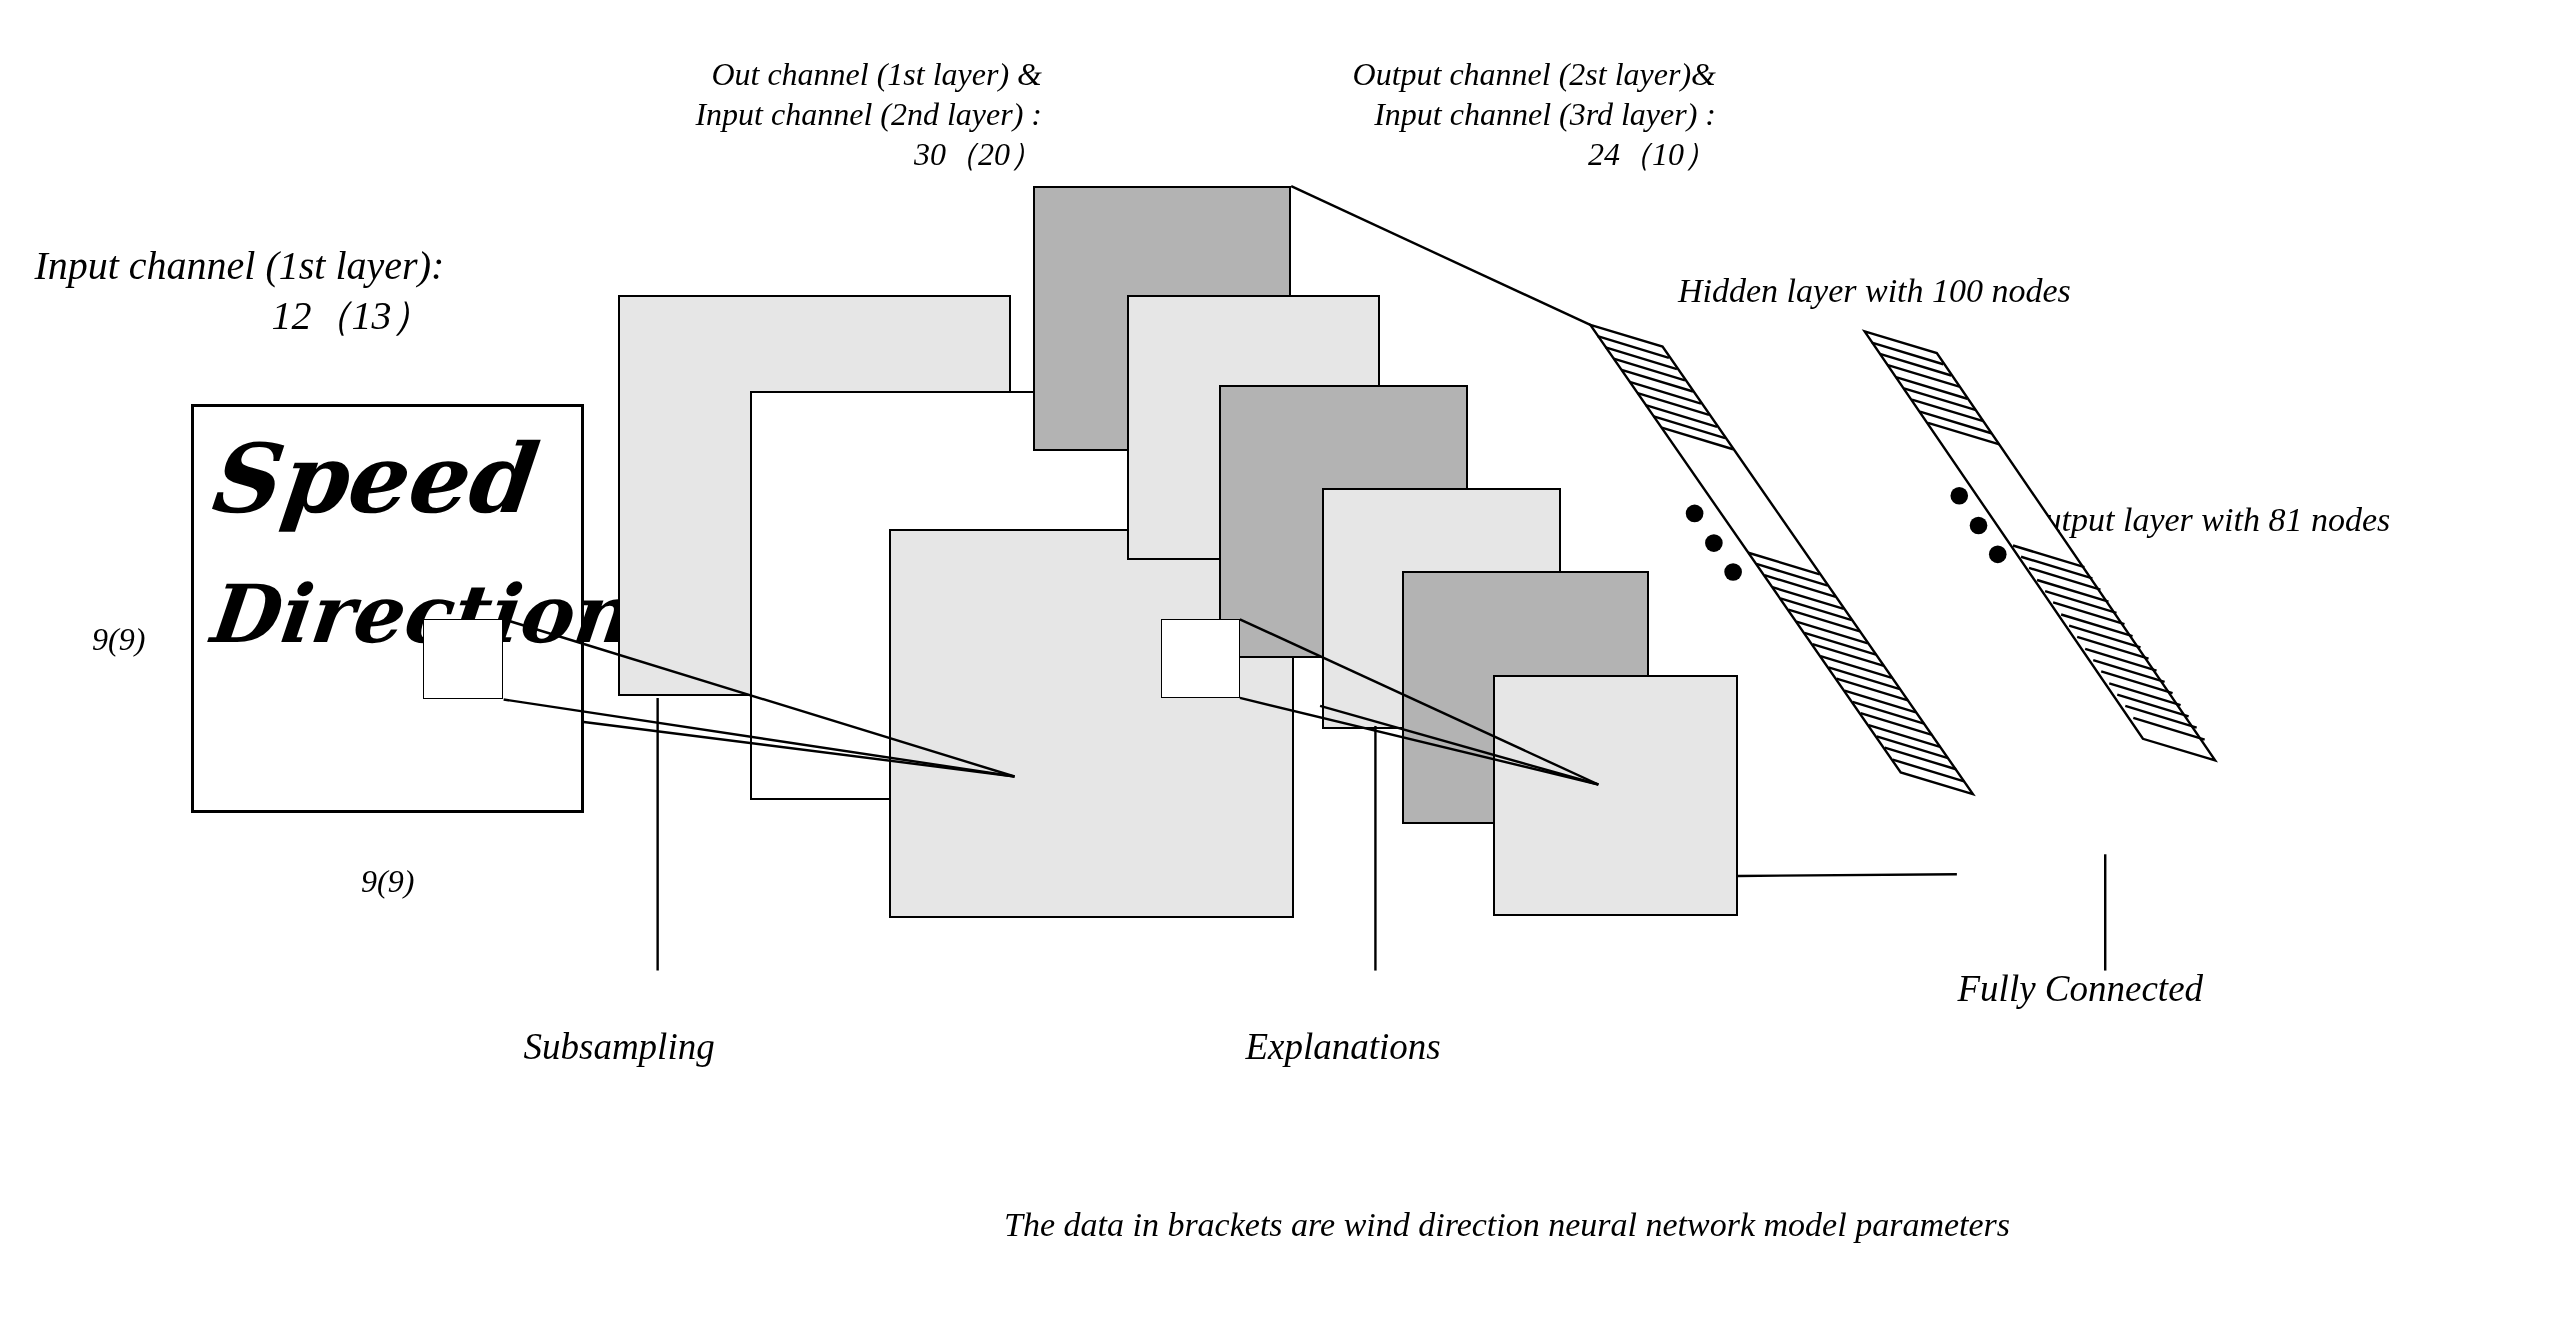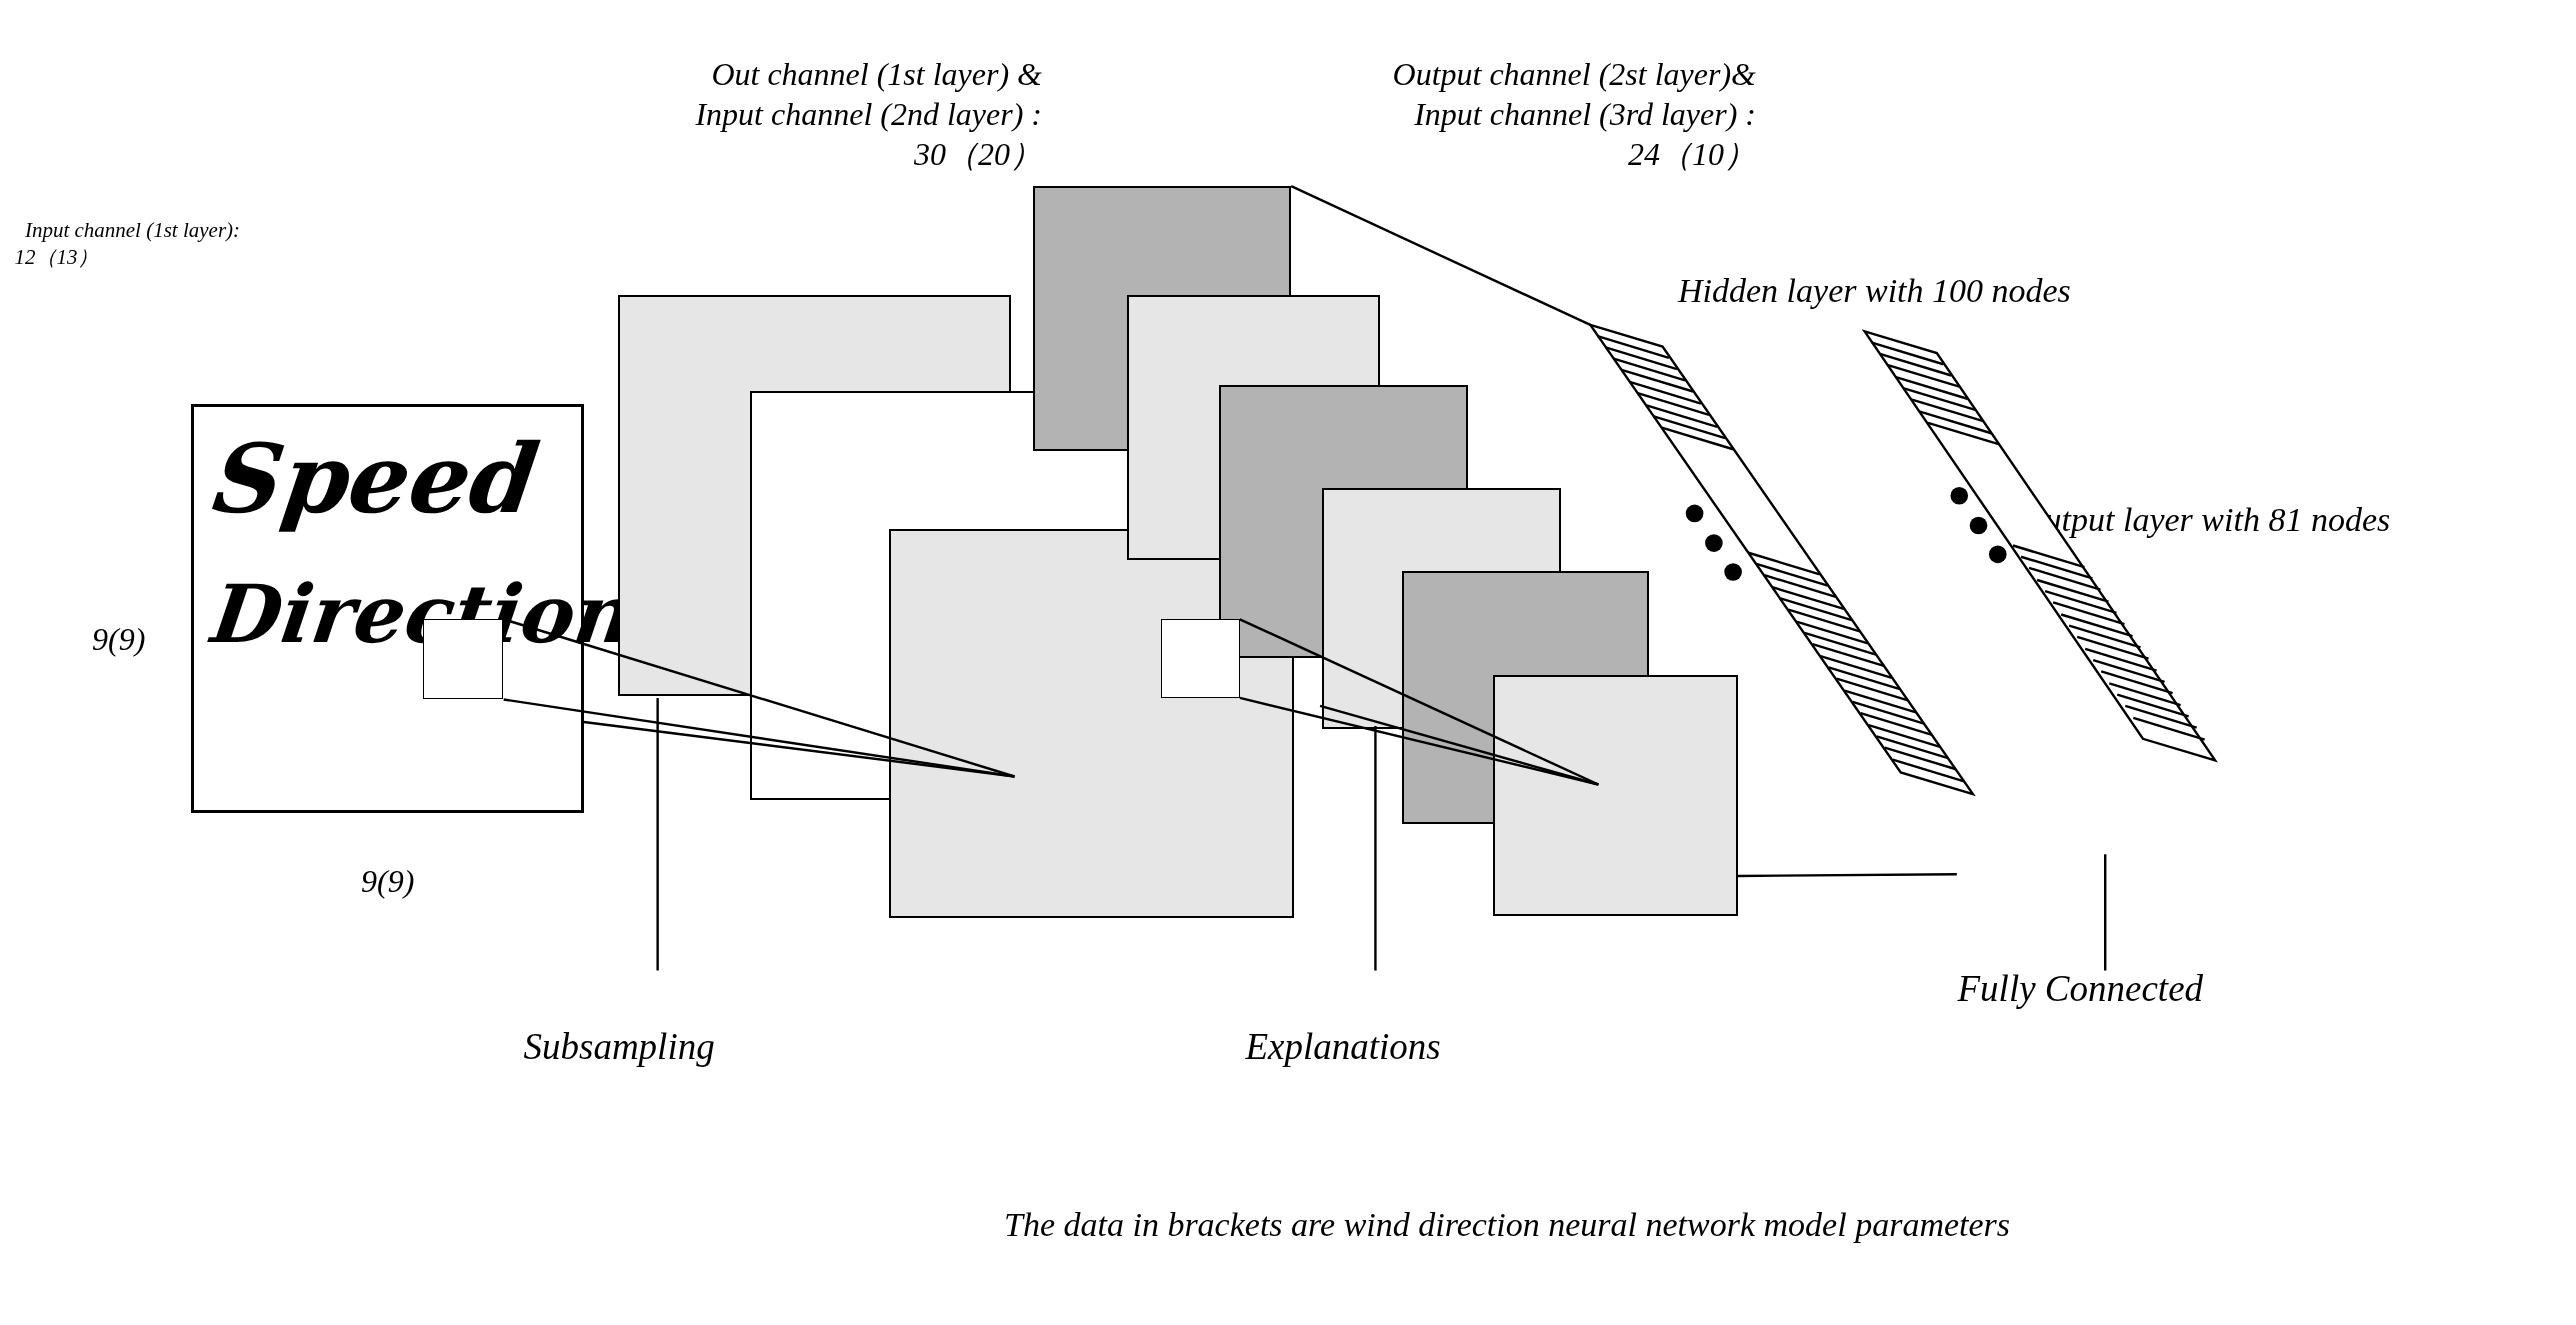--- a/index.html
+++ b/index.html
@@ -53,32 +53,32 @@
     font-style:italic;
     font-weight:bold;
     color:#000;
     white-space:pre;
     transform:skewX(-8deg);
   }
 </style>
 </head>
 <body>
 
-<div class="lbl" style="left:14.4px; top:191px; width:417px; font-size:21px; text-align:left;">
+<div class="lbl" style="left:14.4px; top:191px; width:417px; font-size:40px; text-align:right;">
   <span>Input channel (1st layer):
 12（13）</span>
 </div>
 
 <div class="lbl center" style="left:481px; top:14.4px; width:561px; font-size:32px;">
   <span>Out channel (1st layer) &amp;
 Input channel (2nd layer) :
 30（20）</span>
 </div>
 
-<div class="lbl center" style="left:1163px; top:14.4px; width:593px; font-size:32px;font-style:italic;">
+<div class="lbl center" style="left:1123px; top:14.4px; width:593px; font-size:32px;font-style:italic;">
   <span>Output channel (2st layer)&amp;
 Input channel (3rd layer) :
 24（10）</span>
 </div>
 
 <div class="lbl" style="left:1661px; top:227px; font-size:34px;">
   <span>Hidden layer with 100 nodes</span>
 </div>
 
 <div class="lbl" style="left:2003px; top:456px; font-size:34px;">

